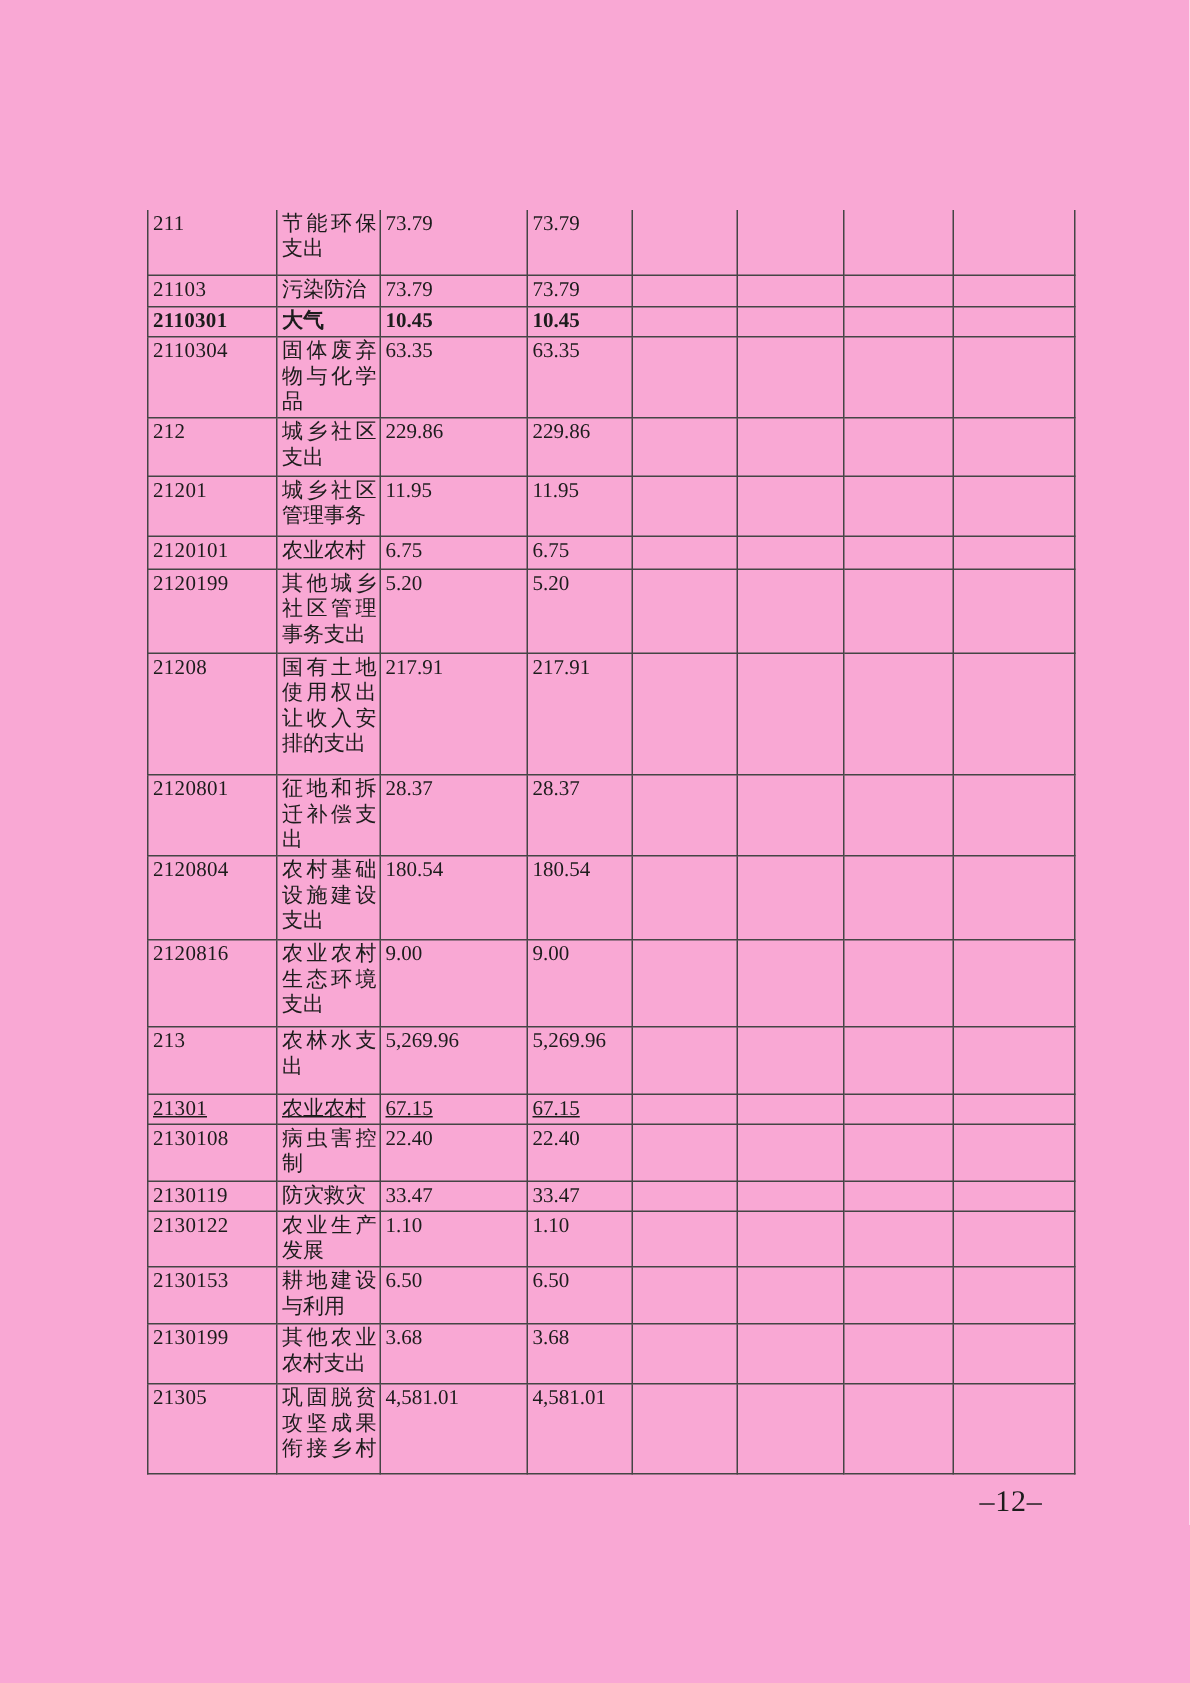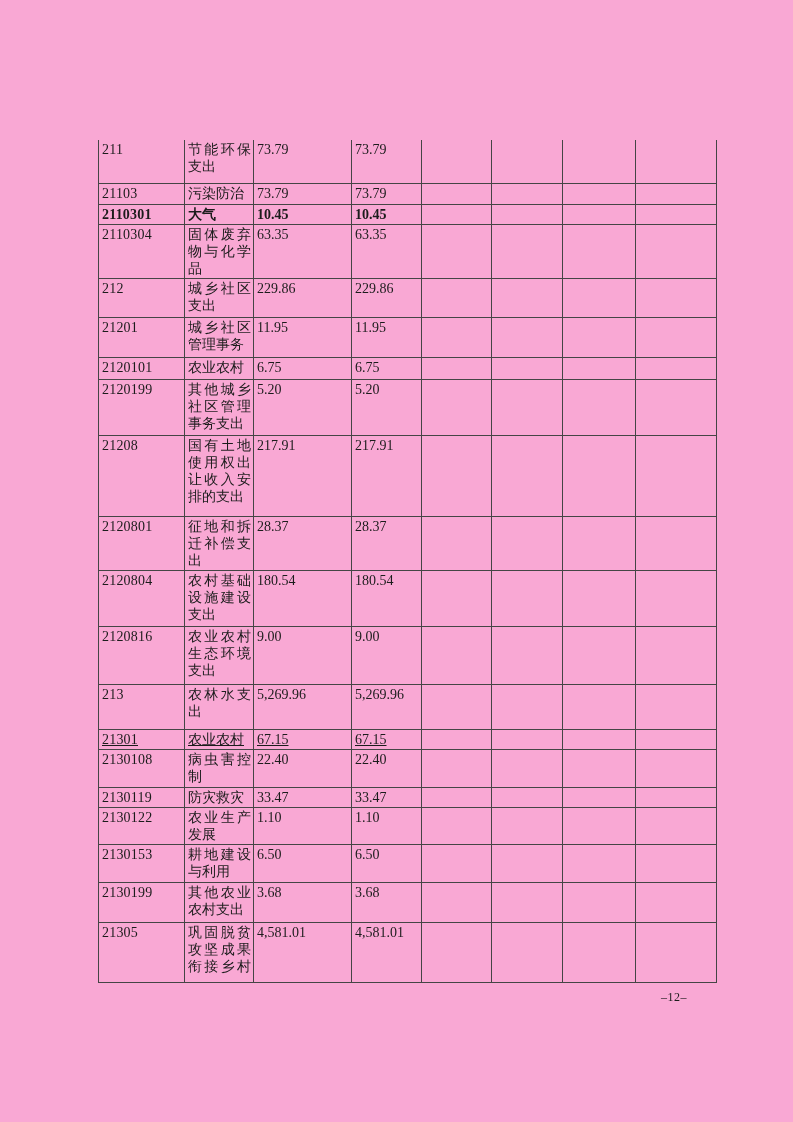--- a/index.html
+++ b/index.html
@@ -53,21 +53,21 @@
   }
   td.amount-cell {
     font-family: "Liberation Serif", "DejaVu Serif", serif;
   }
   .page-number {
     position: absolute;
     left: 648px;
     top: 990px;
     width: 52px;
     text-align: center;
-    font-size: 12px;
+    font-size: 20px;
     letter-spacing: 0.5px;
     color: #1c1c1c;
     font-family: "Liberation Serif", "DejaVu Serif", serif;
   }
 </style>
 </head>
 <body>
 
 <div class="page">
 

